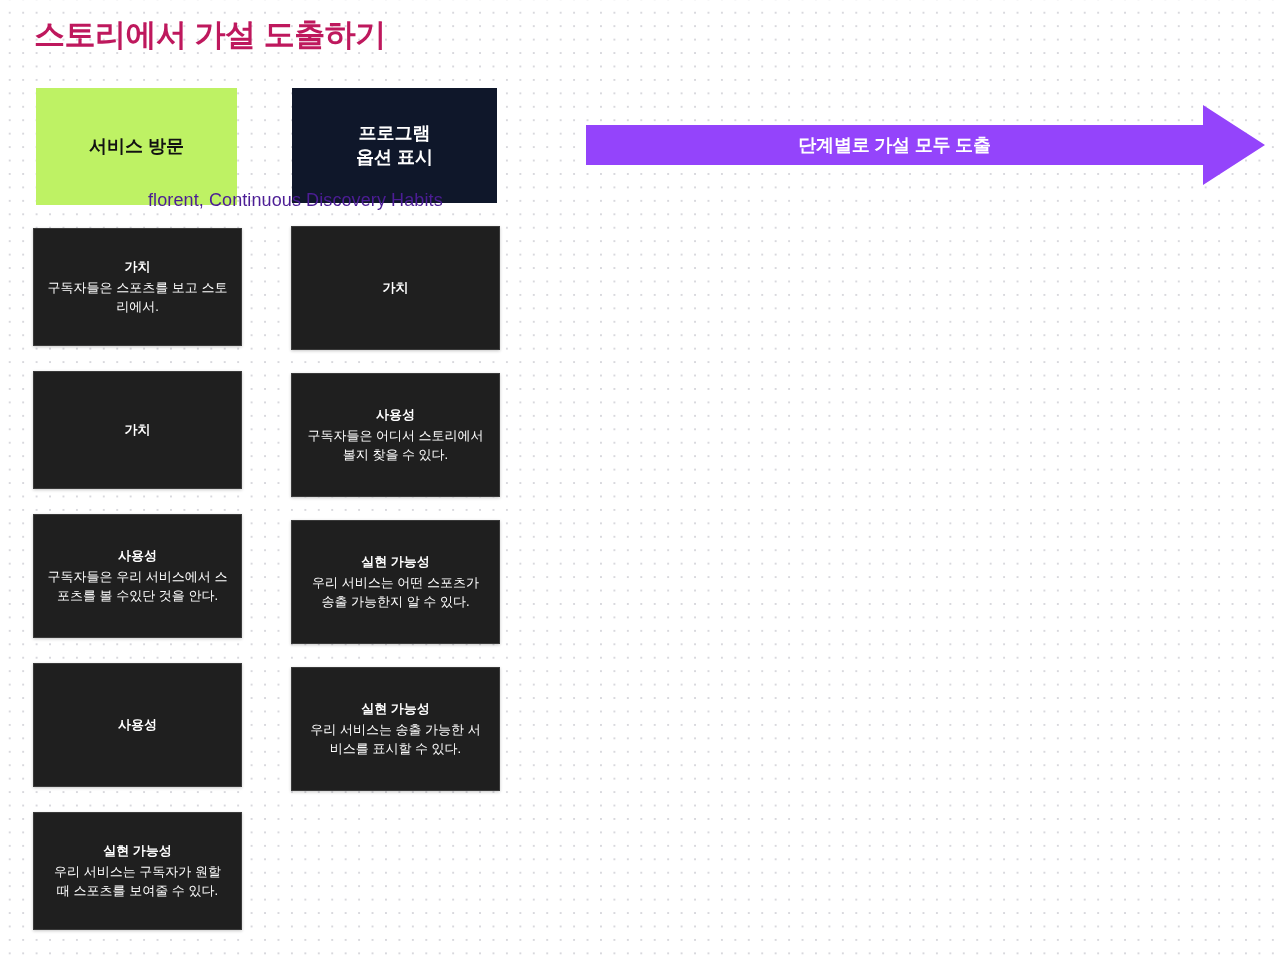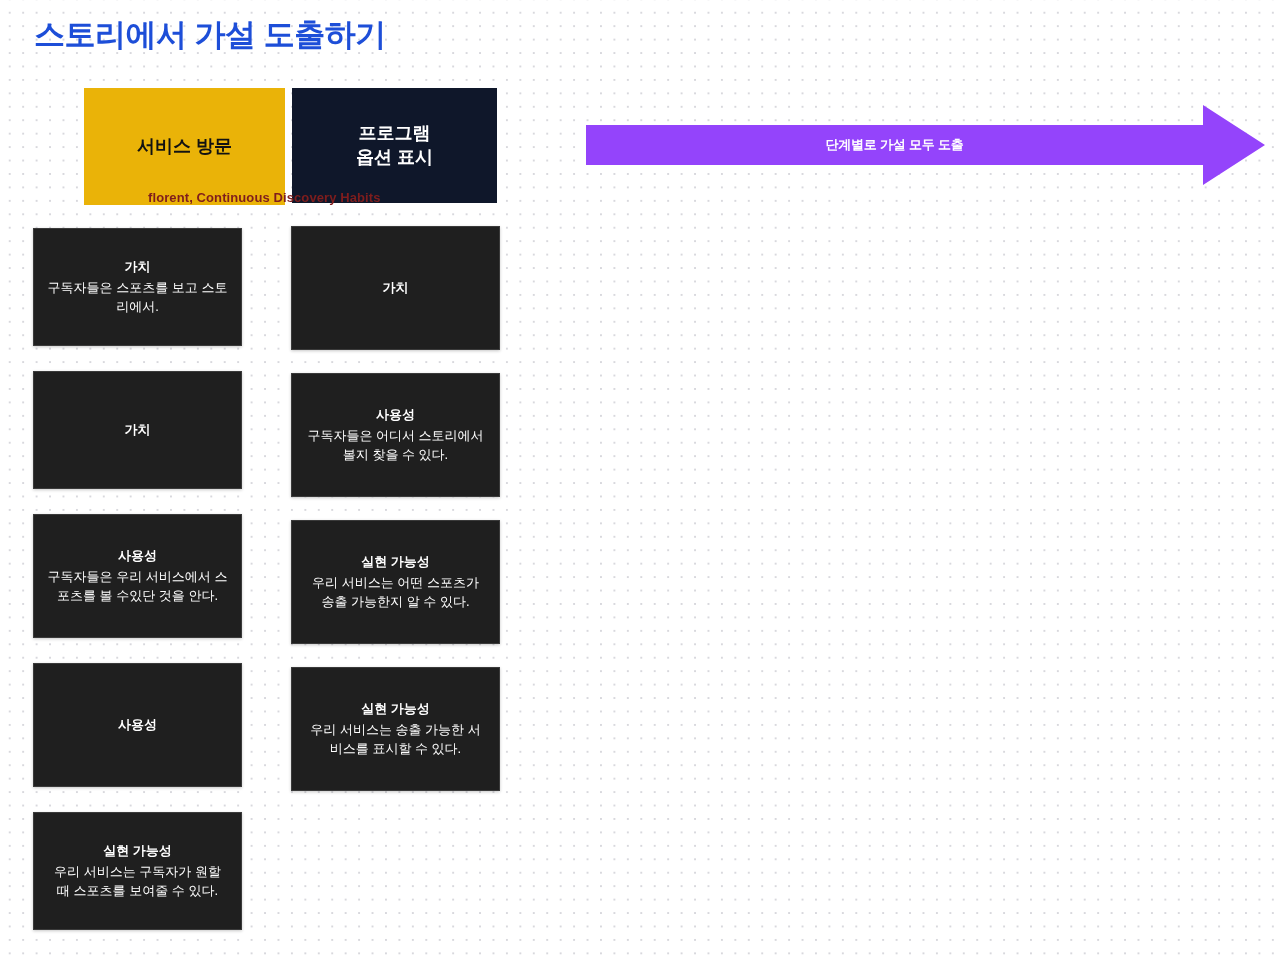--- a/index.html
+++ b/index.html
@@ -20,21 +20,21 @@
     position: relative;
   }
 
   
   .page-title {
     position: absolute;
     left: 34px;
     top: 14px;
     font-size: 31px;
     font-weight: bold;
-    color: #1d4ed8;
+    color: #be185d;
     letter-spacing: -0.5px;
     white-space: nowrap;
   }
 
   
   .story-card {
     position: absolute;
     display: flex;
     align-items: center;
     justify-content: center;
@@ -42,43 +42,41 @@
     font-weight: bold;
     line-height: 1.28;
     font-size: 18px;
     color: #121212;
   }
   .story-card.yellow {
     left: 36px;
     top: 88px;
     width: 201px;
     height: 117px;
-    background: #eab308;
-    margin-left: 48px;
+    background: #bef264;
   }
   .story-card.green {
     left: 292px;
     top: 88px;
     width: 205px;
     height: 115px;
     background: #0f172a;
     color: #ffffff;
   }
   .story-card .label { white-space: pre-line; }
 
   
   .watermark {
     position: absolute;
     left: 148px;
     top: 190px;
-    font-size: 13px;
-    color: #7f1d1d;
+    font-size: 18px;
+    color: #4c1d95;
     white-space: nowrap;
     letter-spacing: 0.1px;
-    font-weight: bold;
   }
 
   
   .arrow-wrap {
     position: absolute;
     left: 586px;
     top: 103px;
     width: 679px;
     height: 84px;
   }
@@ -86,21 +84,21 @@
   .arrow-label {
     position: absolute;
     left: 0;
     top: 0;
     width: 679px;
     height: 84px;
     display: flex;
     align-items: center;
     justify-content: center;
     padding-right: 62px;
-    font-size: 13px;
+    font-size: 18px;
     font-weight: bold;
     color: #ffffff;
     letter-spacing: -0.2px;
   }
 
   
   .col {
     position: absolute;
     display: flex;
     flex-direction: column;

